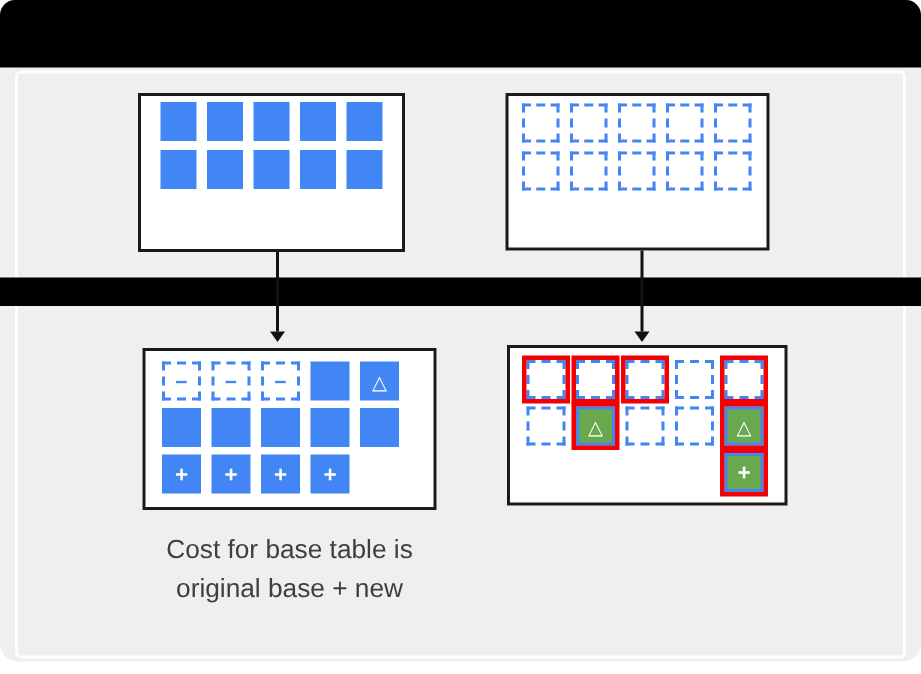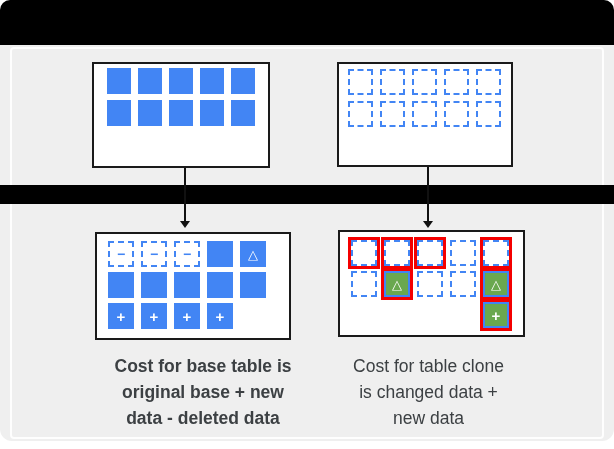--- a/index.html
+++ b/index.html
@@ -55,21 +55,21 @@
     border-left:5px solid transparent;border-right:5px solid transparent;
     border-top:7px solid #111;
   }
   .arrow-left{left:184px;top:168px;height:53px;}
   .arrow-right{left:427px;top:167px;height:54px;}
 
   .caption{
     position:absolute;top:353px;text-align:center;color:#3c4043;
     font-size:17.5px;line-height:26px;
   }
-  .caption-left{left:93px;width:220px;font-weight:bold;}
+  .caption-left{left:83px;width:220px;}
   .caption-right{left:326px;width:205px;}
   .caption span{display:block;}
 </style>
 </head>
 <body>
 
 <div class="canvas">
   <div class="figure">
     <div class="inner-outline"></div>
     <div class="bar top"></div>
@@ -148,22 +148,16 @@
           <div class="cell empty"></div>
           <div class="cell empty"></div>
           <div class="cell empty"></div>
           <div class="cell green_plus_red">+</div>
         </div>
     </div>
 
     <div class="caption caption-left">
       <span>Cost for base table is</span>
       <span>original base + new</span>
-      <span>data - deleted data</span>
     </div>
 
-    <div class="caption caption-right">
-      <span>Cost for table clone</span>
-      <span>is changed data +</span>
-      <span>new data</span>
-    </div>
   </div>
 </div>
 
 </body></html>

